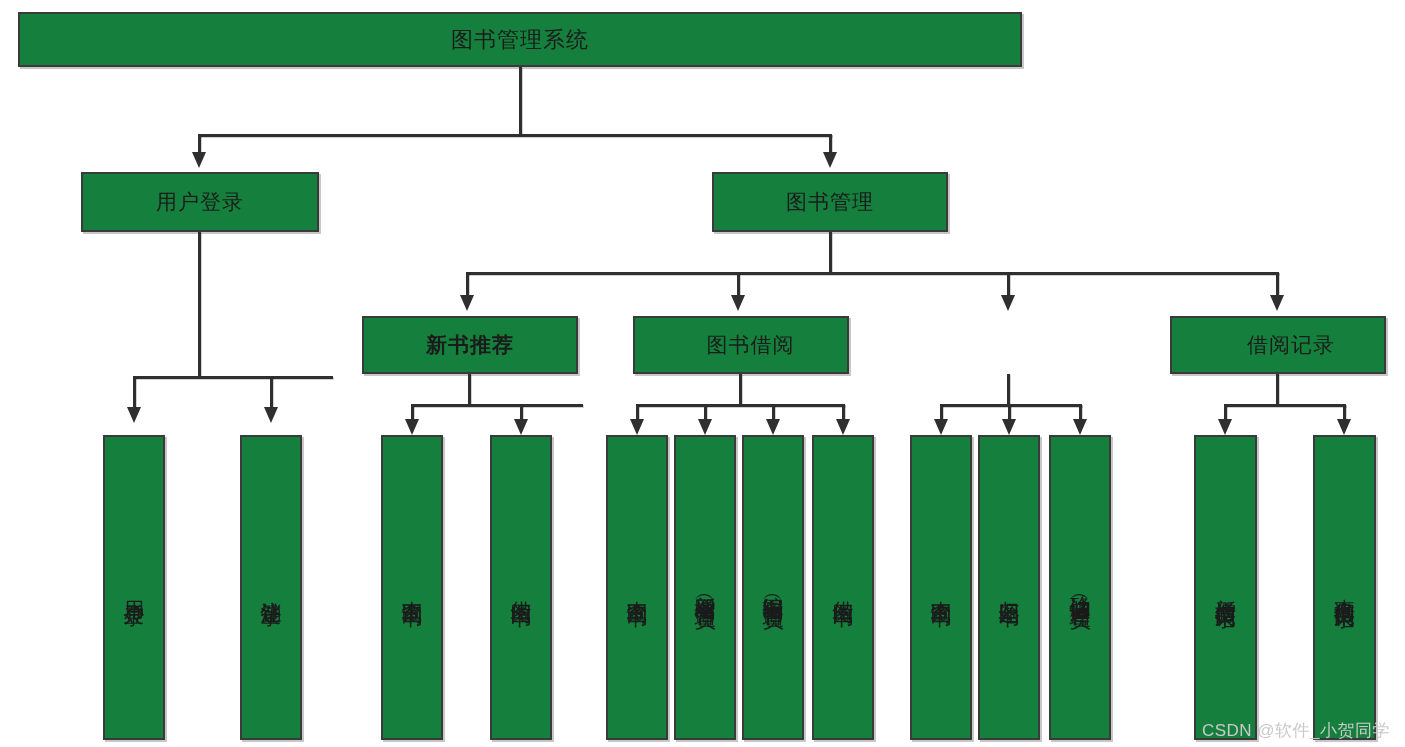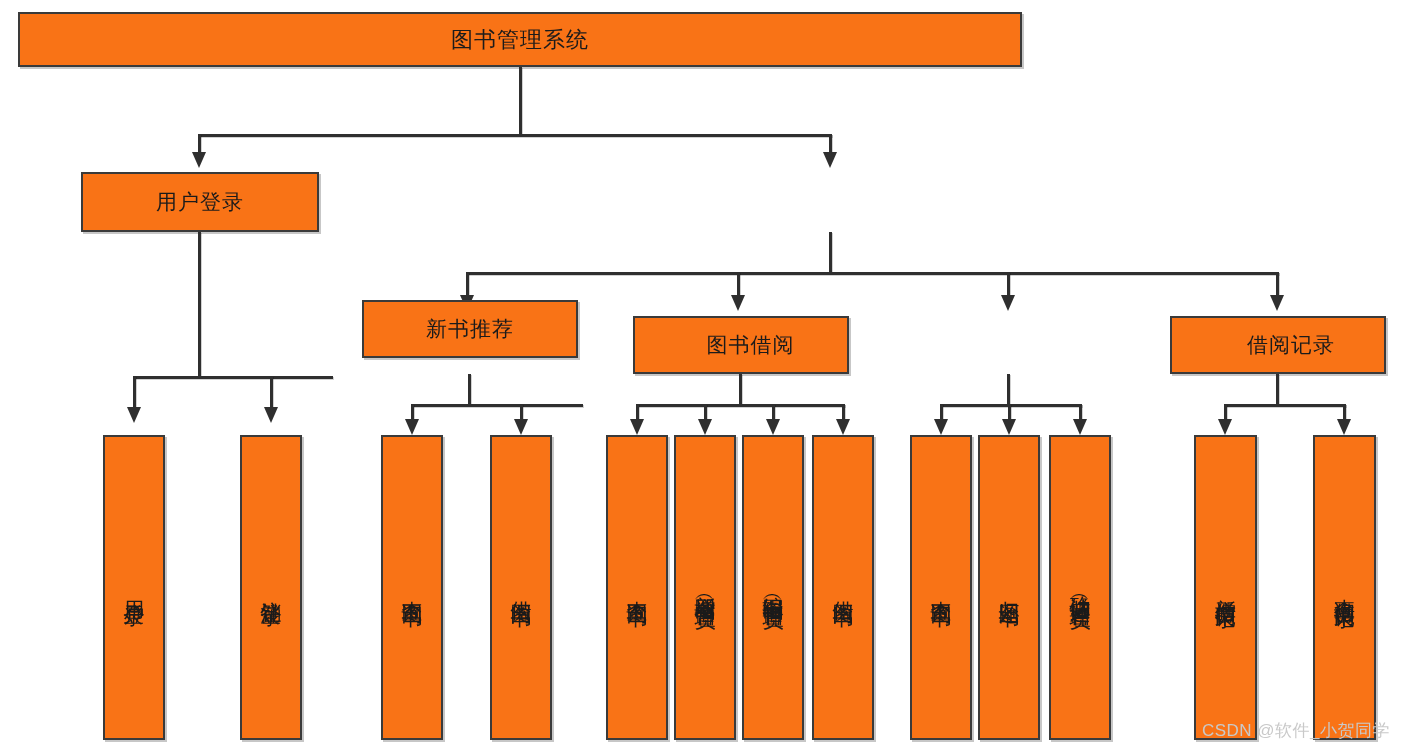--- a/index.html
+++ b/index.html
@@ -8,21 +8,21 @@
     background:#ffffff;
     font-family:"Liberation Sans","DejaVu Sans",sans-serif;
     overflow:hidden;
   }
   #stage{position:relative;width:1405px;height:747px;}
 
   
   .node{
     position:absolute;
     box-sizing:border-box;
-    background:#f97316;
+    background:#15803d;
     border:2px solid #3a3a3a;
     box-shadow:2px 2px 0 rgba(0,0,0,0.22);
     display:flex;
     align-items:center;
     justify-content:center;
     color:#1b1b1b;
   }
   .node.horiz{
     font-size:21px;
     letter-spacing:1px;
@@ -77,20 +77,21 @@
 
   <div class="line hline" style="left:198px;top:134px;width:634px;height:3px;"></div>
 
   <div class="line vline" style="left:198px;top:134px;width:3px;height:20px;"></div>
   <div class="arrow" style="left:192px;top:152px;"></div>
   <div class="line vline" style="left:829px;top:134px;width:3px;height:20px;"></div>
   <div class="arrow" style="left:823px;top:152px;"></div>
 
   <div class="node horiz" style="left:81px;top:172px;width:238px;height:60px;">用户登录</div>
 
+  <div class="node horiz" style="left:712px;top:172px;width:236px;height:60px;">图书管理</div>
 
   <div class="line vline" style="left:198px;top:232px;width:3px;height:146px;"></div>
   <div class="line hline" style="left:133px;top:376px;width:200px;height:3px;"></div>
   <div class="line vline" style="left:133px;top:376px;width:3px;height:33px;"></div>
   <div class="arrow" style="left:127px;top:407px;"></div>
   <div class="line vline" style="left:270px;top:376px;width:3px;height:33px;"></div>
   <div class="arrow" style="left:264px;top:407px;"></div>
 
   <div class="line vline" style="left:829px;top:232px;width:3px;height:42px;"></div>
   <div class="line hline" style="left:466px;top:272px;width:813px;height:3px;"></div>
@@ -100,21 +101,21 @@
 
   <div class="line vline" style="left:737px;top:272px;width:3px;height:25px;"></div>
   <div class="arrow" style="left:731px;top:295px;"></div>
 
   <div class="line vline" style="left:1007px;top:272px;width:3px;height:25px;"></div>
   <div class="arrow" style="left:1001px;top:295px;"></div>
 
   <div class="line vline" style="left:1276px;top:272px;width:3px;height:25px;"></div>
   <div class="arrow" style="left:1270px;top:295px;"></div>
 
-  <div class="node horiz" style="left:362px;top:300px;width:216px;height:58px;">新书推荐</div>
+  <div class="node horiz" style="left:362px;top:316px;width:216px;height:58px;font-weight:bold;">新书推荐</div>
   <div class="node horiz" style="left:633px;top:316px;width:216px;height:58px;padding-left:19px;">图书借阅</div>
   <div class="node horiz" style="left:1170px;top:316px;width:216px;height:58px;padding-left:26px;">借阅记录</div>
 
   <div class="line vline" style="left:468px;top:374px;width:3px;height:32px;"></div>
   <div class="line hline" style="left:411px;top:404px;width:172px;height:3px;"></div>
   <div class="line vline" style="left:411px;top:404px;width:3px;height:18px;"></div>
   <div class="arrow" style="left:405px;top:419px;"></div>
   <div class="line vline" style="left:520px;top:404px;width:3px;height:18px;"></div>
   <div class="arrow" style="left:514px;top:419px;"></div>
 

